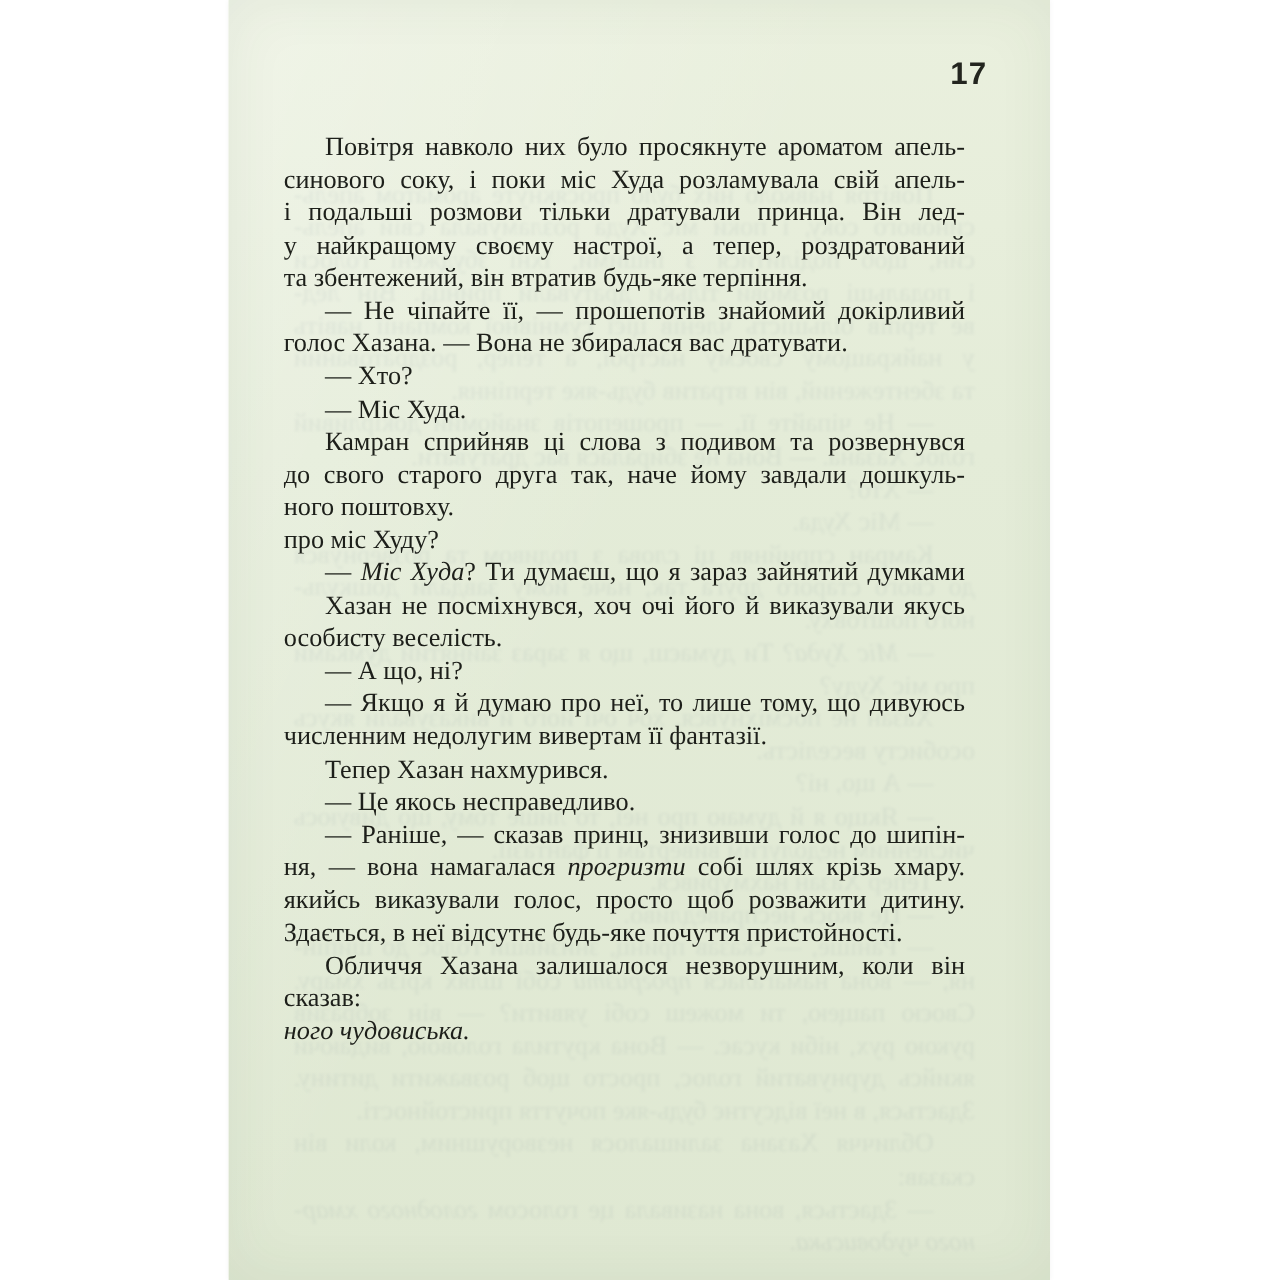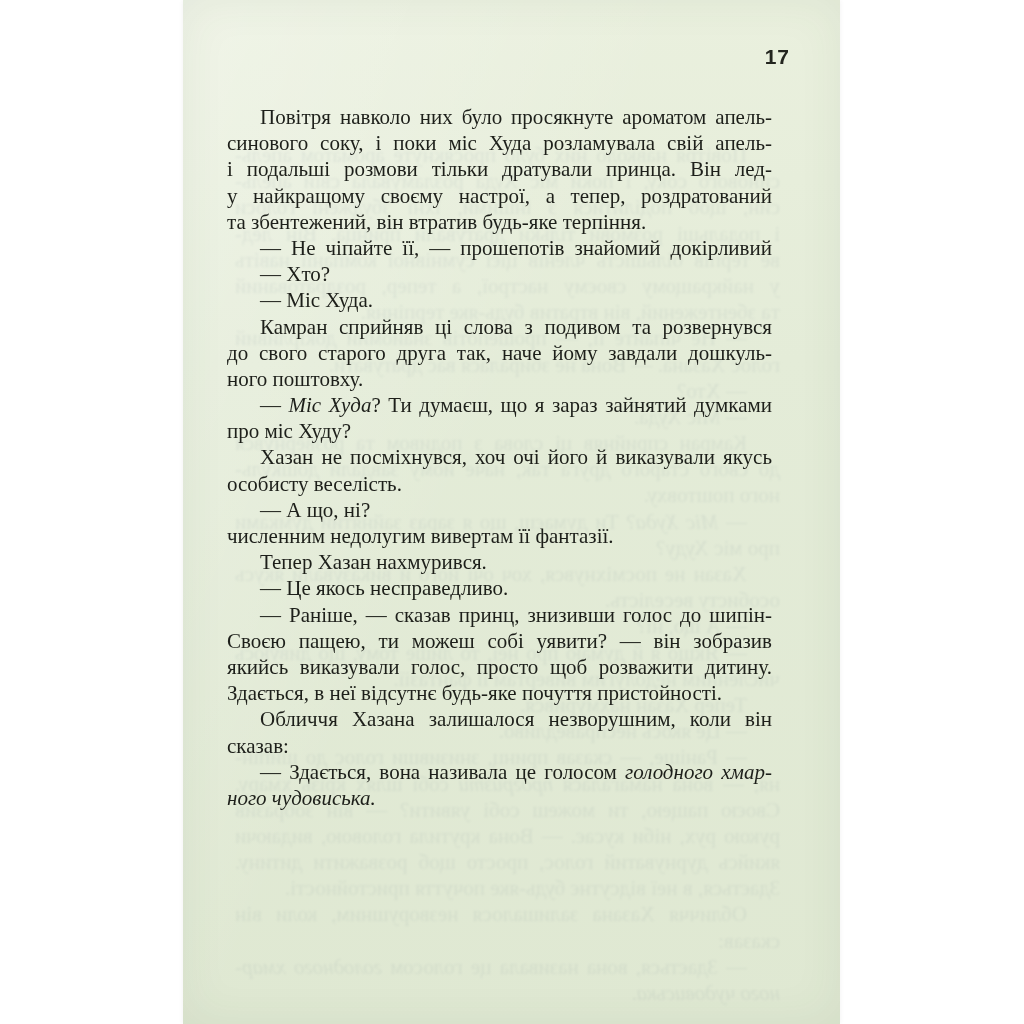--- a/index.html
+++ b/index.html
@@ -28,21 +28,21 @@
       linear-gradient(180deg, #eaf0de 0%, #e4ecd8 35%, #dfe8d2 100%);
     background-color: var(--paper, #e4ecd8);
     box-shadow: inset 0 0 46px rgba(60, 80, 50, 0.07), 0 0 5px rgba(0,0,0,0.06);
   }
   .pagenum {
     position: absolute;
     top: 45px;
     right: 50px;
     font-family: "Liberation Sans", sans-serif;
     font-weight: 600;
-    font-size: 21px;
+    font-size: 25px;
     letter-spacing: 1px;
     color: #23251f;
   }
   .textblock {
     position: absolute;
     left: 44px;
     top: 104px;
     width: 545px;
     font-size: 21px;
     line-height: 26.2px;
@@ -113,36 +113,37 @@
         <div class="line end"><span class="it">ного чудовиська.</span></div>
       </div>
     <div class="pagenum">17</div>
     <div class="textblock">
         <div class="line indent"><span>Повітря навколо них було просякнуте ароматом апель-</span></div>
         <div class="line"><span>синового соку, і поки міс Худа розламувала свій апель-</span></div>
         <div class="line"><span>і подальші розмови тільки дратували принца. Він лед-</span></div>
         <div class="line"><span>у найкращому своєму настрої, а тепер, роздратований</span></div>
         <div class="line end"><span>та збентежений, він втратив будь-яке терпіння.</span></div>
         <div class="line indent"><span>— Не чіпайте її, — прошепотів знайомий докірливий</span></div>
+        <div class="line end"><span>голос Хазана. — Вона не збиралася вас дратувати.</span></div>
         <div class="line indent end"><span>— Хто?</span></div>
         <div class="line indent end"><span>— Міс Худа.</span></div>
         <div class="line indent"><span>Камран сприйняв ці слова з подивом та розвернувся</span></div>
         <div class="line"><span>до свого старого друга так, наче йому завдали дошкуль-</span></div>
         <div class="line end"><span>ного поштовху.</span></div>
+        <div class="line end"><span>про міс Худу?</span></div>
         <div class="line indent"><span>— </span><span class="it">Міс Худа</span><span>? Ти думаєш, що я зараз зайнятий думками</span></div>
-        <div class="line end"><span>про міс Худу?</span></div>
         <div class="line indent"><span>Хазан не посміхнувся, хоч очі його й виказували якусь</span></div>
         <div class="line end"><span>особисту веселість.</span></div>
         <div class="line indent end"><span>— А що, ні?</span></div>
+        <div class="line indent"><span>— Якщо я й думаю про неї, то лише тому, що дивуюсь</span></div>
         <div class="line end"><span>численним недолугим вивертам її фантазії.</span></div>
         <div class="line indent end"><span>Тепер Хазан нахмурився.</span></div>
         <div class="line indent end"><span>— Це якось несправедливо.</span></div>
         <div class="line indent"><span>— Раніше, — сказав принц, знизивши голос до шипін-</span></div>
-        <div class="line"><span>Своєю пащею, ти можеш собі уявити? — він зобразив</span></div>
+        <div class="line"><span>ня, — вона намагалася </span><span class="it">прогризти</span><span> собі шлях крізь хмару.</span></div>
         <div class="line"><span>якийсь виказували голос, просто щоб розважити дитину.</span></div>
         <div class="line end"><span>Здається, в неї відсутнє будь-яке почуття пристойності.</span></div>
         <div class="line indent"><span>Обличчя Хазана залишалося незворушним, коли він</span></div>
         <div class="line end"><span>сказав:</span></div>
-        <div class="line indent"><span>— Здається, вона називала це голосом </span><span class="it">голодного хмар-</span></div>
         <div class="line end"><span class="it">ного чудовиська.</span></div>
       </div>
   </div>
 </div>
 
 </body></html>

